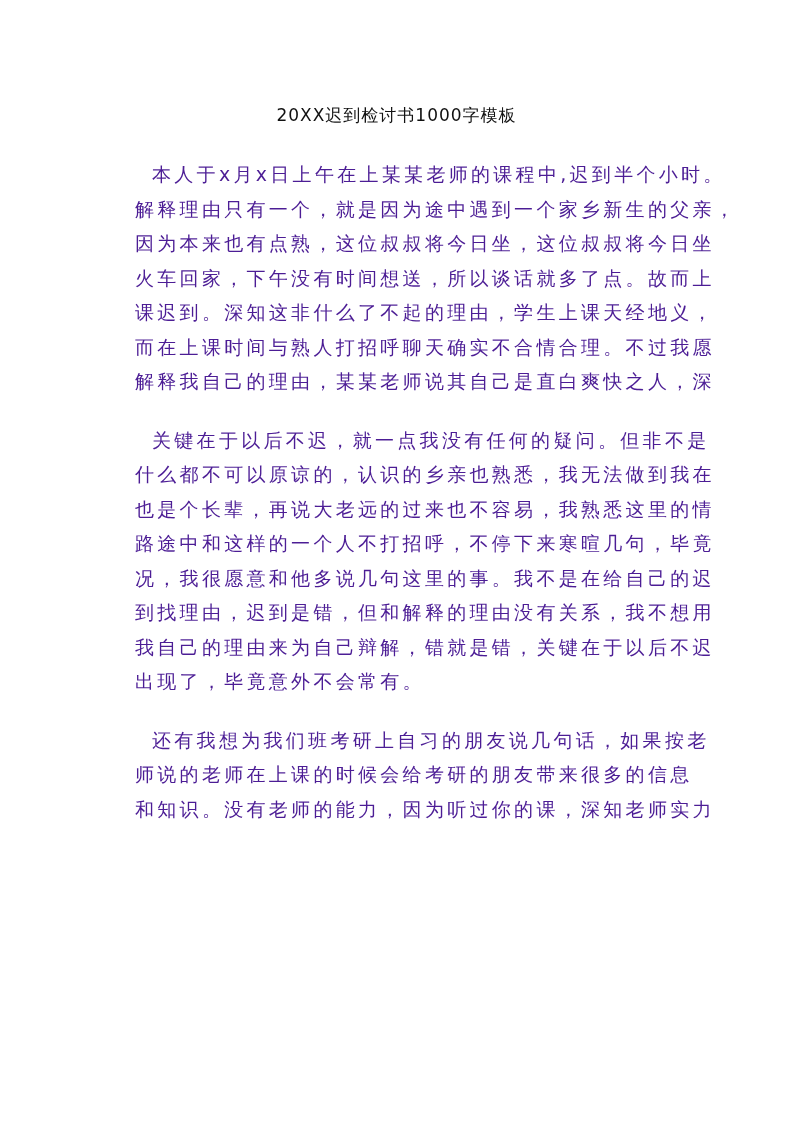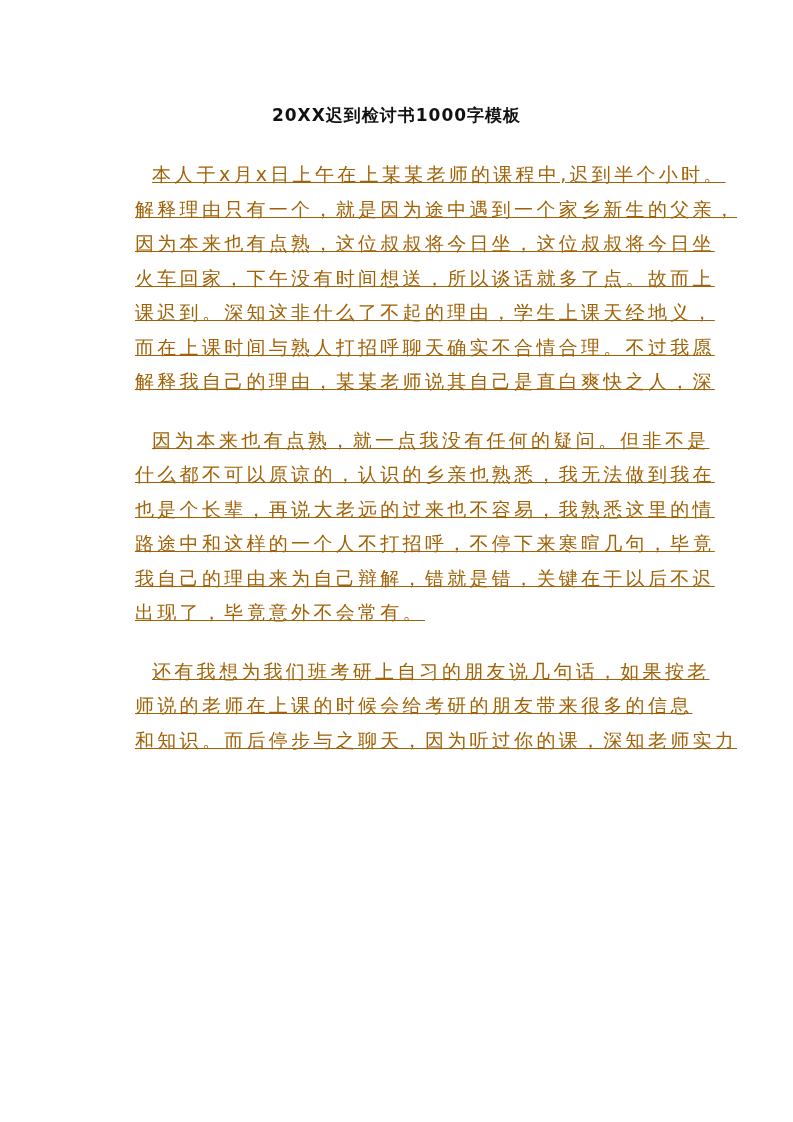--- a/index.html
+++ b/index.html
@@ -25,37 +25,36 @@
     .title {
       position: absolute;
       top: 104px;
       left: 0;
       width: 793px;
       text-align: center;
       font-size: 17px;
       letter-spacing: 1px;
       color: #111;
       margin: 0;
-      font-weight: bold;
+      font-weight: normal;
     }
     .body-text {
       position: absolute;
       left: 118px;
       top: 157px;
       width: 590px;
     }
     .para {
       margin: 0;
       font-size: 19px;
       line-height: 34.5px;
       letter-spacing: 3.3px;
       text-indent: 17px;
-      color: #a16207;
+      color: #4c1d95;
       text-align: justify;
-      text-decoration: underline;
     }
     .para.p1 { margin-bottom: 24px; }
     .para.p2 { margin-bottom: 24px; }
     .line {
       display: block;
       white-space: nowrap;
     }
     .line.first { padding-left: 0; }
   </style>
 </head>
@@ -68,26 +67,28 @@
     <p class="para p1">
       <span class="line first" style="padding-left:17px">本人于x月x日上午在上某某老师的课程中,迟到半个小时。</span>
       <span class="line">解释理由只有一个，就是因为途中遇到一个家乡新生的父亲，</span>
       <span class="line">因为本来也有点熟，这位叔叔将今日坐，这位叔叔将今日坐</span>
       <span class="line">火车回家，下午没有时间想送，所以谈话就多了点。故而上</span>
       <span class="line">课迟到。深知这非什么了不起的理由，学生上课天经地义，</span>
       <span class="line">而在上课时间与熟人打招呼聊天确实不合情合理。不过我愿</span>
       <span class="line">解释我自己的理由，某某老师说其自己是直白爽快之人，深</span>
     </p>
     <p class="para p2">
-      <span class="line first" style="padding-left:17px">因为本来也有点熟，就一点我没有任何的疑问。但非不是</span>
+      <span class="line first" style="padding-left:17px">关键在于以后不迟，就一点我没有任何的疑问。但非不是</span>
       <span class="line">什么都不可以原谅的，认识的乡亲也熟悉，我无法做到我在</span>
       <span class="line">也是个长辈，再说大老远的过来也不容易，我熟悉这里的情</span>
       <span class="line">路途中和这样的一个人不打招呼，不停下来寒暄几句，毕竟</span>
+      <span class="line">况，我很愿意和他多说几句这里的事。我不是在给自己的迟</span>
+      <span class="line">到找理由，迟到是错，但和解释的理由没有关系，我不想用</span>
       <span class="line">我自己的理由来为自己辩解，错就是错，关键在于以后不迟</span>
       <span class="line">出现了，毕竟意外不会常有。</span>
     </p>
     <p class="para p3">
       <span class="line first" style="padding-left:17px">还有我想为我们班考研上自习的朋友说几句话，如果按老</span>
       <span class="line">师说的老师在上课的时候会给考研的朋友带来很多的信息</span>
-      <span class="line">和知识。而后停步与之聊天，因为听过你的课，深知老师实力</span>
+      <span class="line">和知识。没有老师的能力，因为听过你的课，深知老师实力</span>
     </p>
   </div>
 </div>
 
 </body></html>

